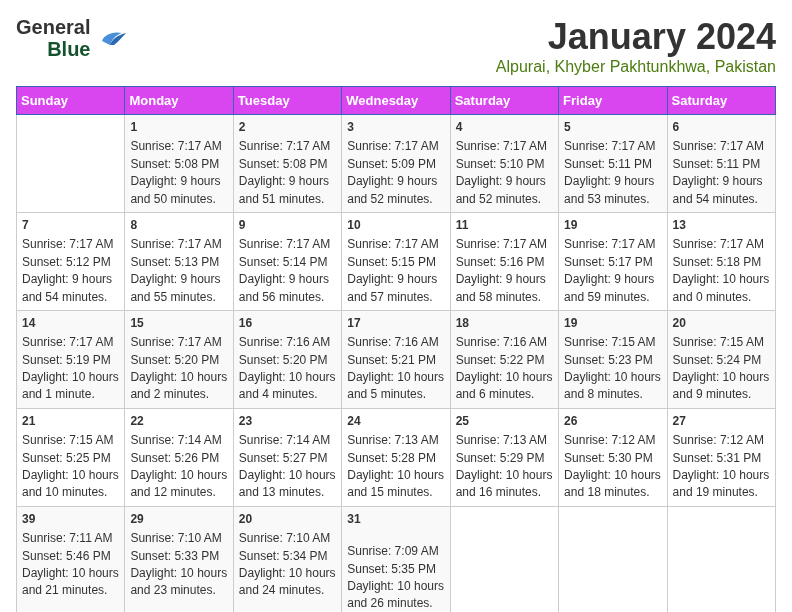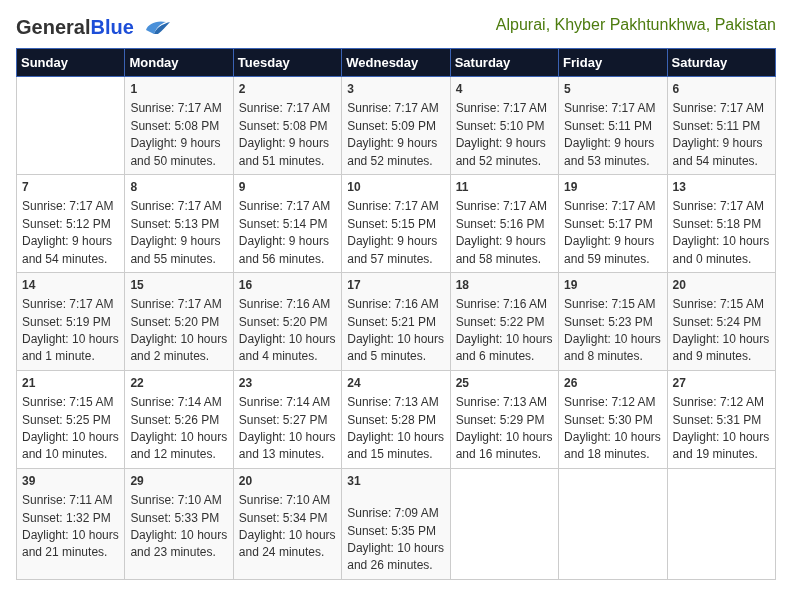--- a/index.html
+++ b/index.html
@@ -32,21 +32,21 @@
     .location-title {
       font-size: 16px;
       color: #4d7c0f;
     }
     .calendar-table {
       width: 100%;
       border-collapse: collapse;
       font-size: 11px;
     }
     .calendar-table th {
-      background-color: #0f172a;
+      background-color: #d946ef;
       color: #fff;
       padding: 6px 4px;
       text-align: left;
       font-size: 13px;
       font-weight: bold;
       border: 1px solid #3a62b4;
     }
     .calendar-table td {
       vertical-align: top;
       padding: 4px 5px;
@@ -76,31 +76,32 @@
     .empty-cell {
       background: #fff !important;
     }
   </style>
 </head>
 <body>
 
 <div class="header">
   <div class="logo">
     <div style="display:flex; align-items:center; gap:4px;">
-      <div style="display:flex; flex-direction:row; align-items:flex-end;">
+      <div style="display:flex; flex-direction:column; align-items:flex-end;">
         <span style="font-size:20px; font-weight:bold; color:#333; line-height:1.1;">General</span>
-        <span style="font-size:20px; font-weight:bold; color:#1d4ed8; line-height:1.1;">Blue</span>
+        <span style="font-size:20px; font-weight:bold; color:#14532d; line-height:1.1;">Blue</span>
       </div>
       <svg width="32" height="22" viewBox="0 0 32 22">
         <path d="M8 14 C10 8, 18 4, 28 6 C22 8, 18 12, 16 18 Z" fill="#4a90d9"></path>
         <path d="M16 18 C18 12, 24 8, 32 6 C28 10, 24 15, 20 18 Z" fill="#2a6ab0"></path>
       </svg>
     </div>
   </div>
   <div class="title-block">
+    <div class="month-title">January 2024</div>
     <div class="location-title">Alpurai, Khyber Pakhtunkhwa, Pakistan</div>
   </div>
 </div>
 
 <table class="calendar-table">
   <thead>
     <tr>
     <th>Sunday</th>
         <th>Monday</th>
         <th>Tuesday</th>
@@ -306,21 +307,21 @@
           <div class="day-info" style="white-space: pre-line;">Sunrise: 7:12 AM
 Sunset: 5:31 PM
 Daylight: 10 hours
 and 19 minutes.</div>
         </td>
       </tr>
       <tr>
         <td>
           <span class="day-num">39</span>
           <div class="day-info" style="white-space: pre-line;">Sunrise: 7:11 AM
-Sunset: 1:32 PM
+Sunset: 5:46 PM
 Daylight: 10 hours
 and 21 minutes.</div>
         </td>
         <td>
           <span class="day-num">29</span>
           <div class="day-info" style="white-space: pre-line;">Sunrise: 7:10 AM
 Sunset: 5:33 PM
 Daylight: 10 hours
 and 23 minutes.</div>
         </td>

